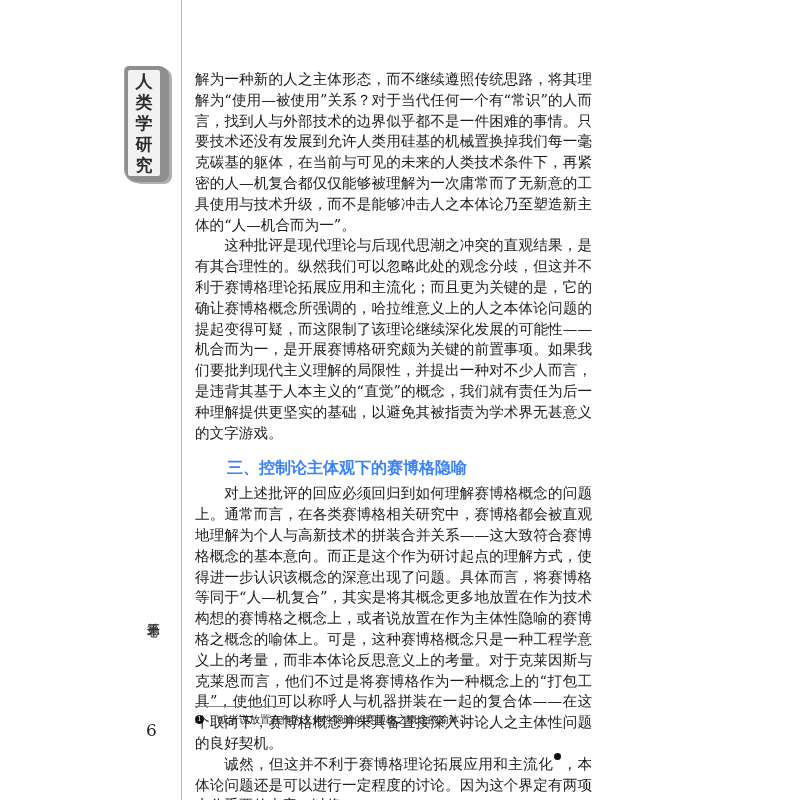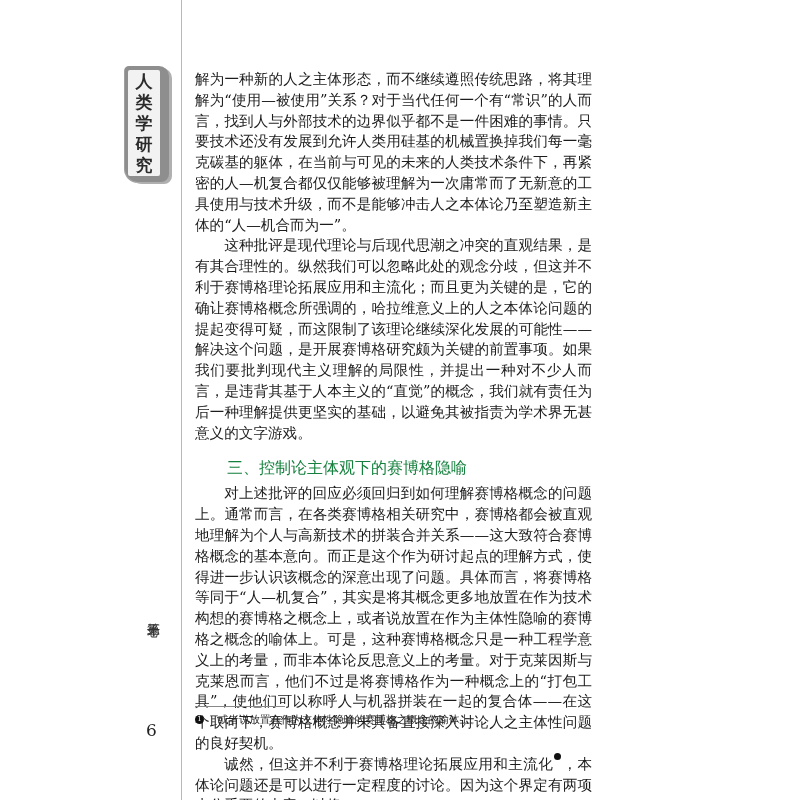--- a/index.html
+++ b/index.html
@@ -92,25 +92,25 @@
     }
     .text-block p {
       margin: 0;
     }
     .indent {
       text-indent: 2em;
     }
     .heading {
       font-family: "DejaVu Sans", "Liberation Sans", sans-serif;
       font-size: 16px;
-      font-weight: normal;
+      font-weight: bold;
       line-height: 22px;
       margin: 14px 0 4px 0;
       padding-left: 2em;
-      color: #15803d;
+      color: #3b82f6;
     }
     .note-ref {
       display: inline-block;
       width: 7px; height: 7px;
       border-radius: 50%;
       background: #111;
       vertical-align: super;
       margin: 0 1px;
       position: relative;
       top: -3px;
@@ -161,21 +161,21 @@
       <span class="seal-char">研</span>
       <span class="seal-char">究</span>
     </div>
   </div>
 
   <div class="volume-label">第十三卷</div>
   <div class="page-number">6</div>
 
   <div class="text-block">
     <p>解为一种新的人之主体形态，而不继续遵照传统思路，将其理解为“使用—被使用”关系？对于当代任何一个有“常识”的人而言，找到人与外部技术的边界似乎都不是一件困难的事情。只要技术还没有发展到允许人类用硅基的机械置换掉我们每一毫克碳基的躯体，在当前与可见的未来的人类技术条件下，再紧密的人—机复合都仅仅能够被理解为一次庸常而了无新意的工具使用与技术升级，而不是能够冲击人之本体论乃至塑造新主体的“人—机合而为一”。</p>
-    <p class="indent">这种批评是现代理论与后现代思潮之冲突的直观结果，是有其合理性的。纵然我们可以忽略此处的观念分歧，但这并不利于赛博格理论拓展应用和主流化；而且更为关键的是，它的确让赛博格概念所强调的，哈拉维意义上的人之本体论问题的提起变得可疑，而这限制了该理论继续深化发展的可能性——解决这个问题，是开展赛博格研究颇为关键的前置事项。如果我们要批判现代主义理解的局限性，并提出一种对不少人而言，是违背其基于人本主义的“直觉”的概念，我们就有责任为后一种理解提供更坚实的基础，以避免其被指责为学术界无甚意义的文字游戏。</p>
+    <p class="indent">这种批评是现代理论与后现代思潮之冲突的直观结果，是有其合理性的。纵然我们可以忽略此处的观念分歧，但这并不利于赛博格理论拓展应用和主流化；而且更为关键的是，它的确让赛博格概念所强调的，哈拉维意义上的人之本体论问题的提起变得可疑，而这限制了该理论继续深化发展的可能性——机合而为一，是开展赛博格研究颇为关键的前置事项。如果我们要批判现代主义理解的局限性，并提出一种对不少人而言，是违背其基于人本主义的“直觉”的概念，我们就有责任为后一种理解提供更坚实的基础，以避免其被指责为学术界无甚意义的文字游戏。</p>
     <div class="heading">三、控制论主体观下的赛博格隐喻</div>
     <p class="indent">对上述批评的回应必须回归到如何理解赛博格概念的问题上。通常而言，在各类赛博格相关研究中，赛博格都会被直观地理解为个人与高新技术的拼装合并关系——这大致符合赛博格概念的基本意向。而正是这个作为研讨起点的理解方式，使得进一步认识该概念的深意出现了问题。具体而言，将赛博格等同于“人—机复合”，其实是将其概念更多地放置在作为技术构想的赛博格之概念上，或者说放置在作为主体性隐喻的赛博格之概念的喻体上。可是，这种赛博格概念只是一种工程学意义上的考量，而非本体论反思意义上的考量。对于克莱因斯与克莱恩而言，他们不过是将赛博格作为一种概念上的“打包工具”，使他们可以称呼人与机器拼装在一起的复合体——在这个取向下，赛博格概念并未具备直接深入讨论人之主体性问题的良好契机。</p>
     <p class="indent"><span>诚然，但这并不利于赛博格理论拓展应用和主流化</span><span class="note-ref"></span><span>，本体论问题还是可以进行一定程度的讨论。因为这个界定有两项十分重要的内容，以将</span></p>
   </div>
 
   <div class="footnote-rule"></div>
   <div class="footnote">
     <span class="footnote-marker">1</span>
     <span>或者说放置在作为主体性隐喻的赛博格之概念的喻体上。</span>
   </div>

